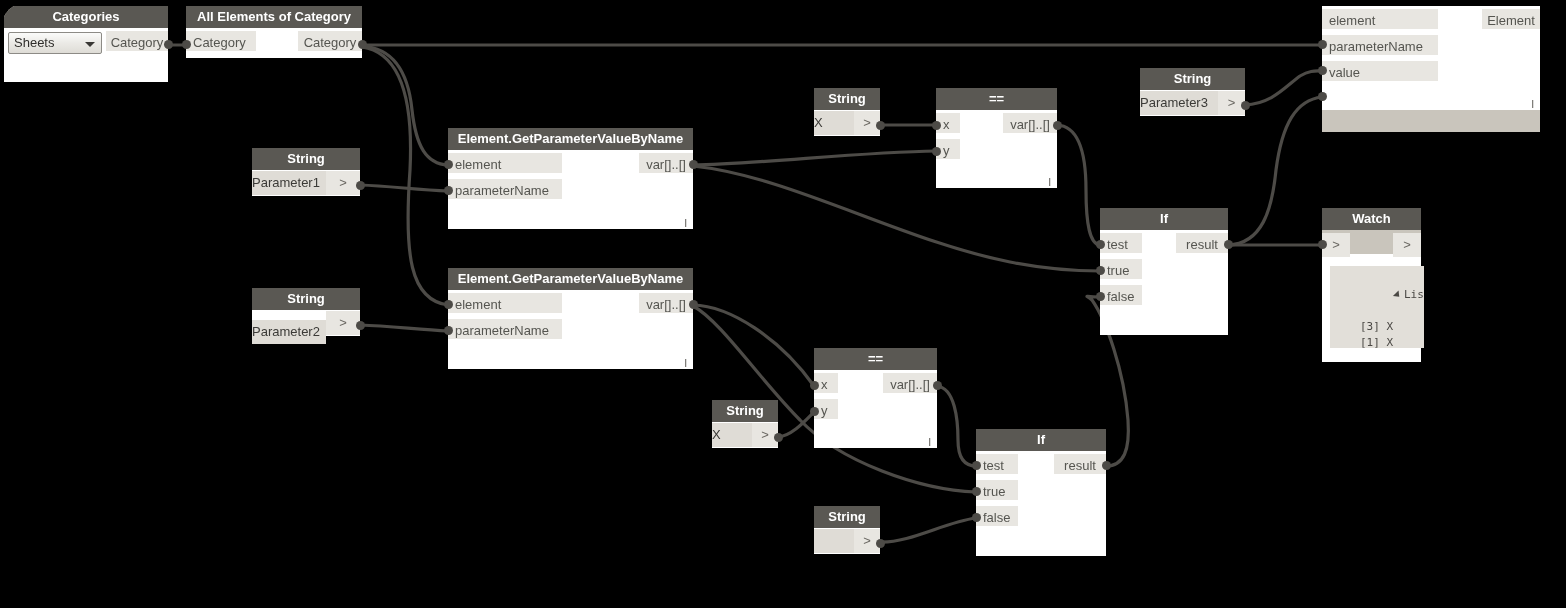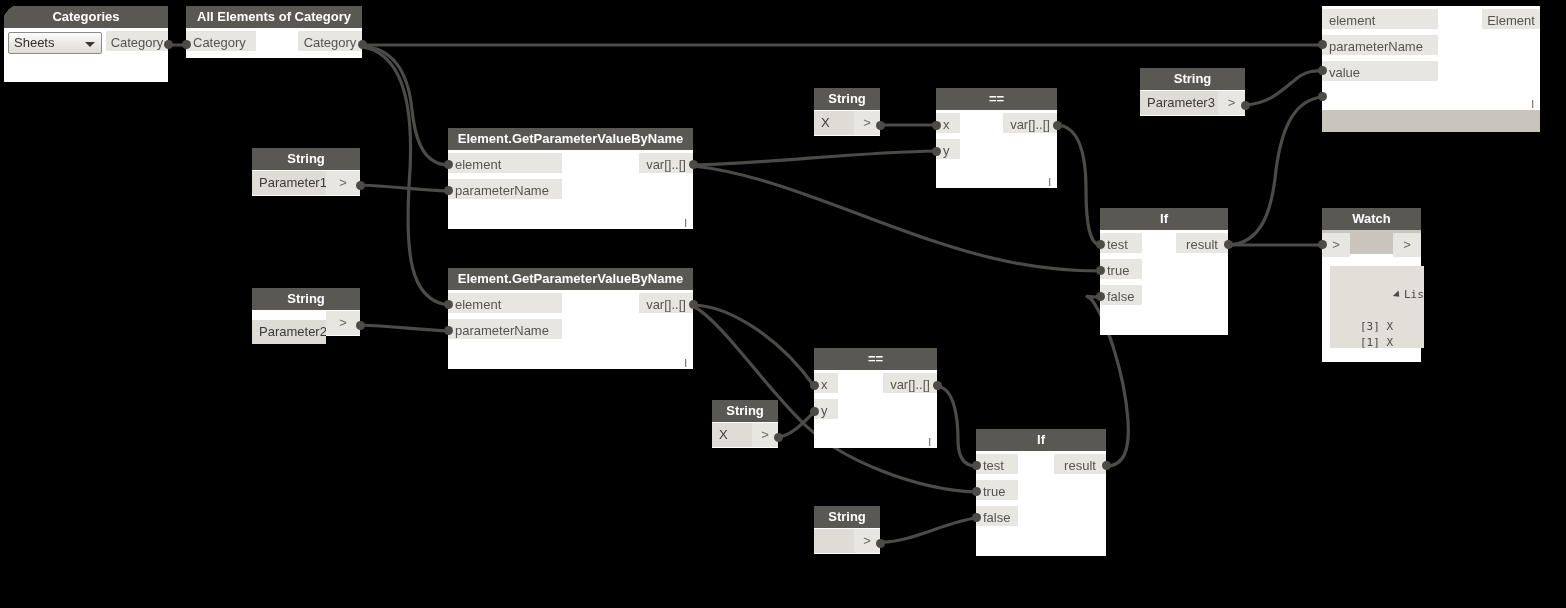--- a/index.html
+++ b/index.html
@@ -117,21 +117,20 @@
   
   .str-val {
     position: absolute;
     left: 0;
     top: 0;
     height: 24px;
     line-height: 24px;
     background: #dfdcd6;
     color: #3b3a37;
     font-size: 13px;
-    padding-left: 7px;
     box-sizing: border-box;
     white-space: nowrap;
     overflow: hidden;
   }
   .str-out {
     position: absolute;
     top: 0;
     height: 24px;
     line-height: 24px;
     background: #e8e6e1;

